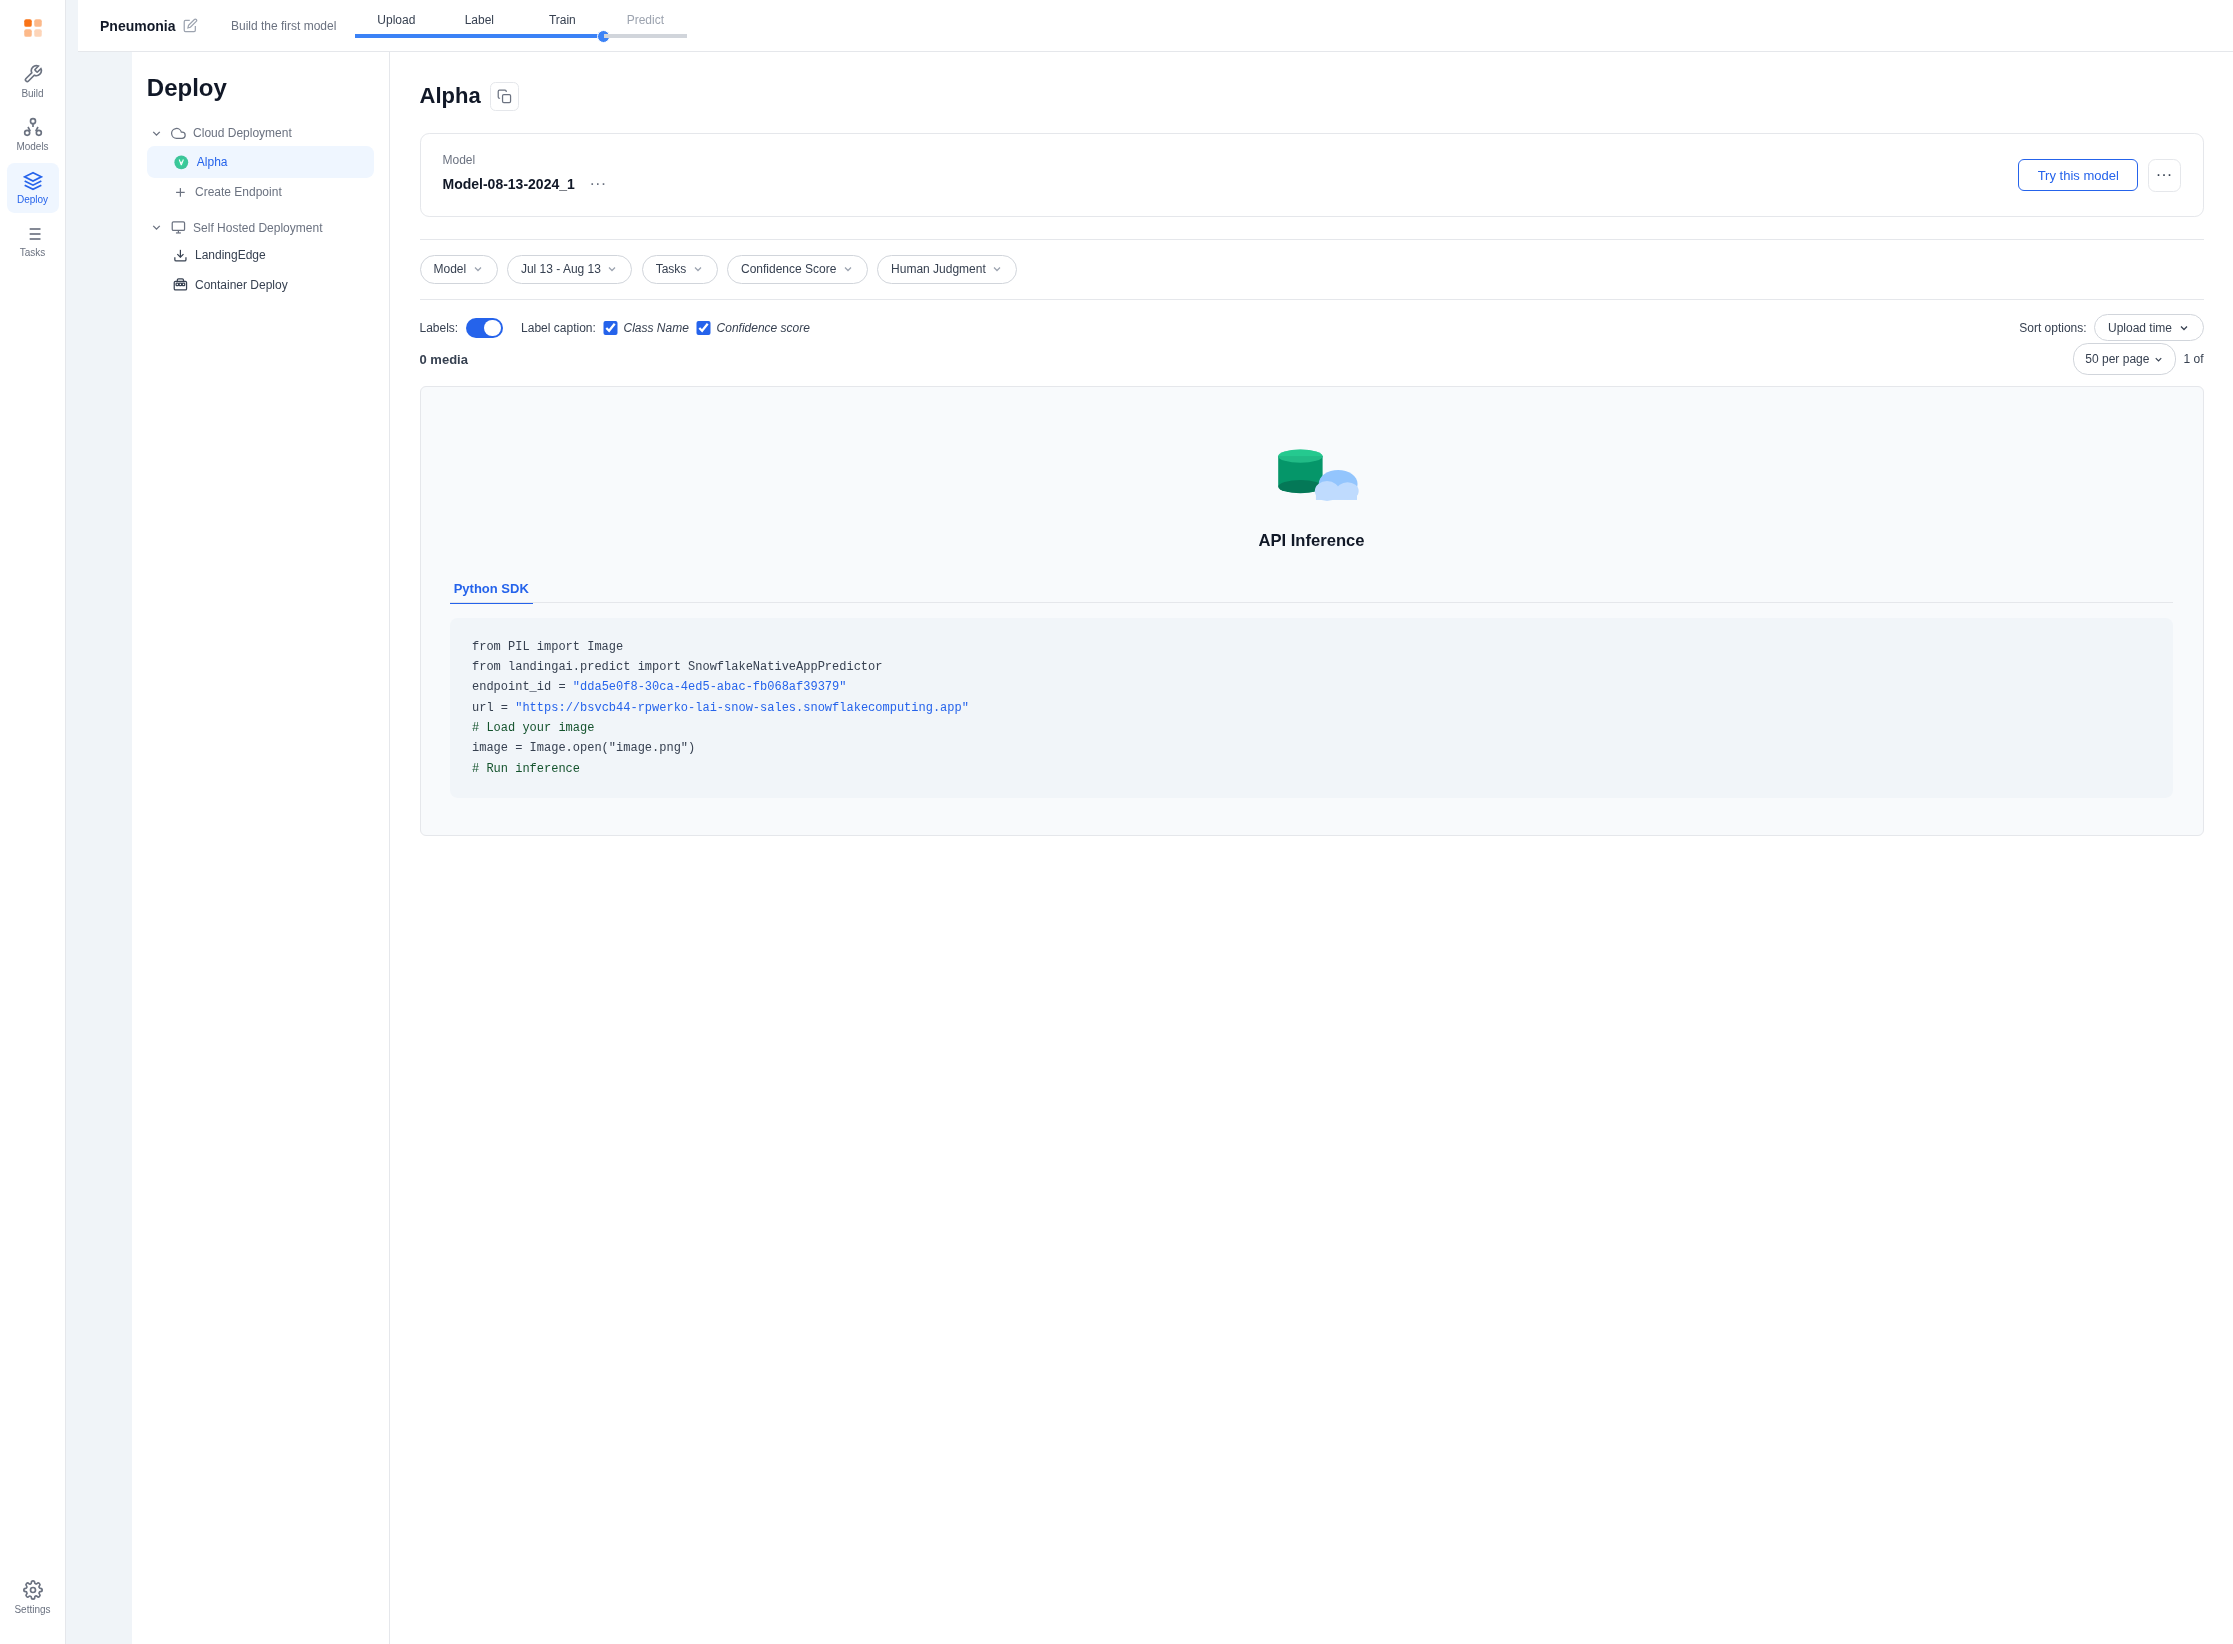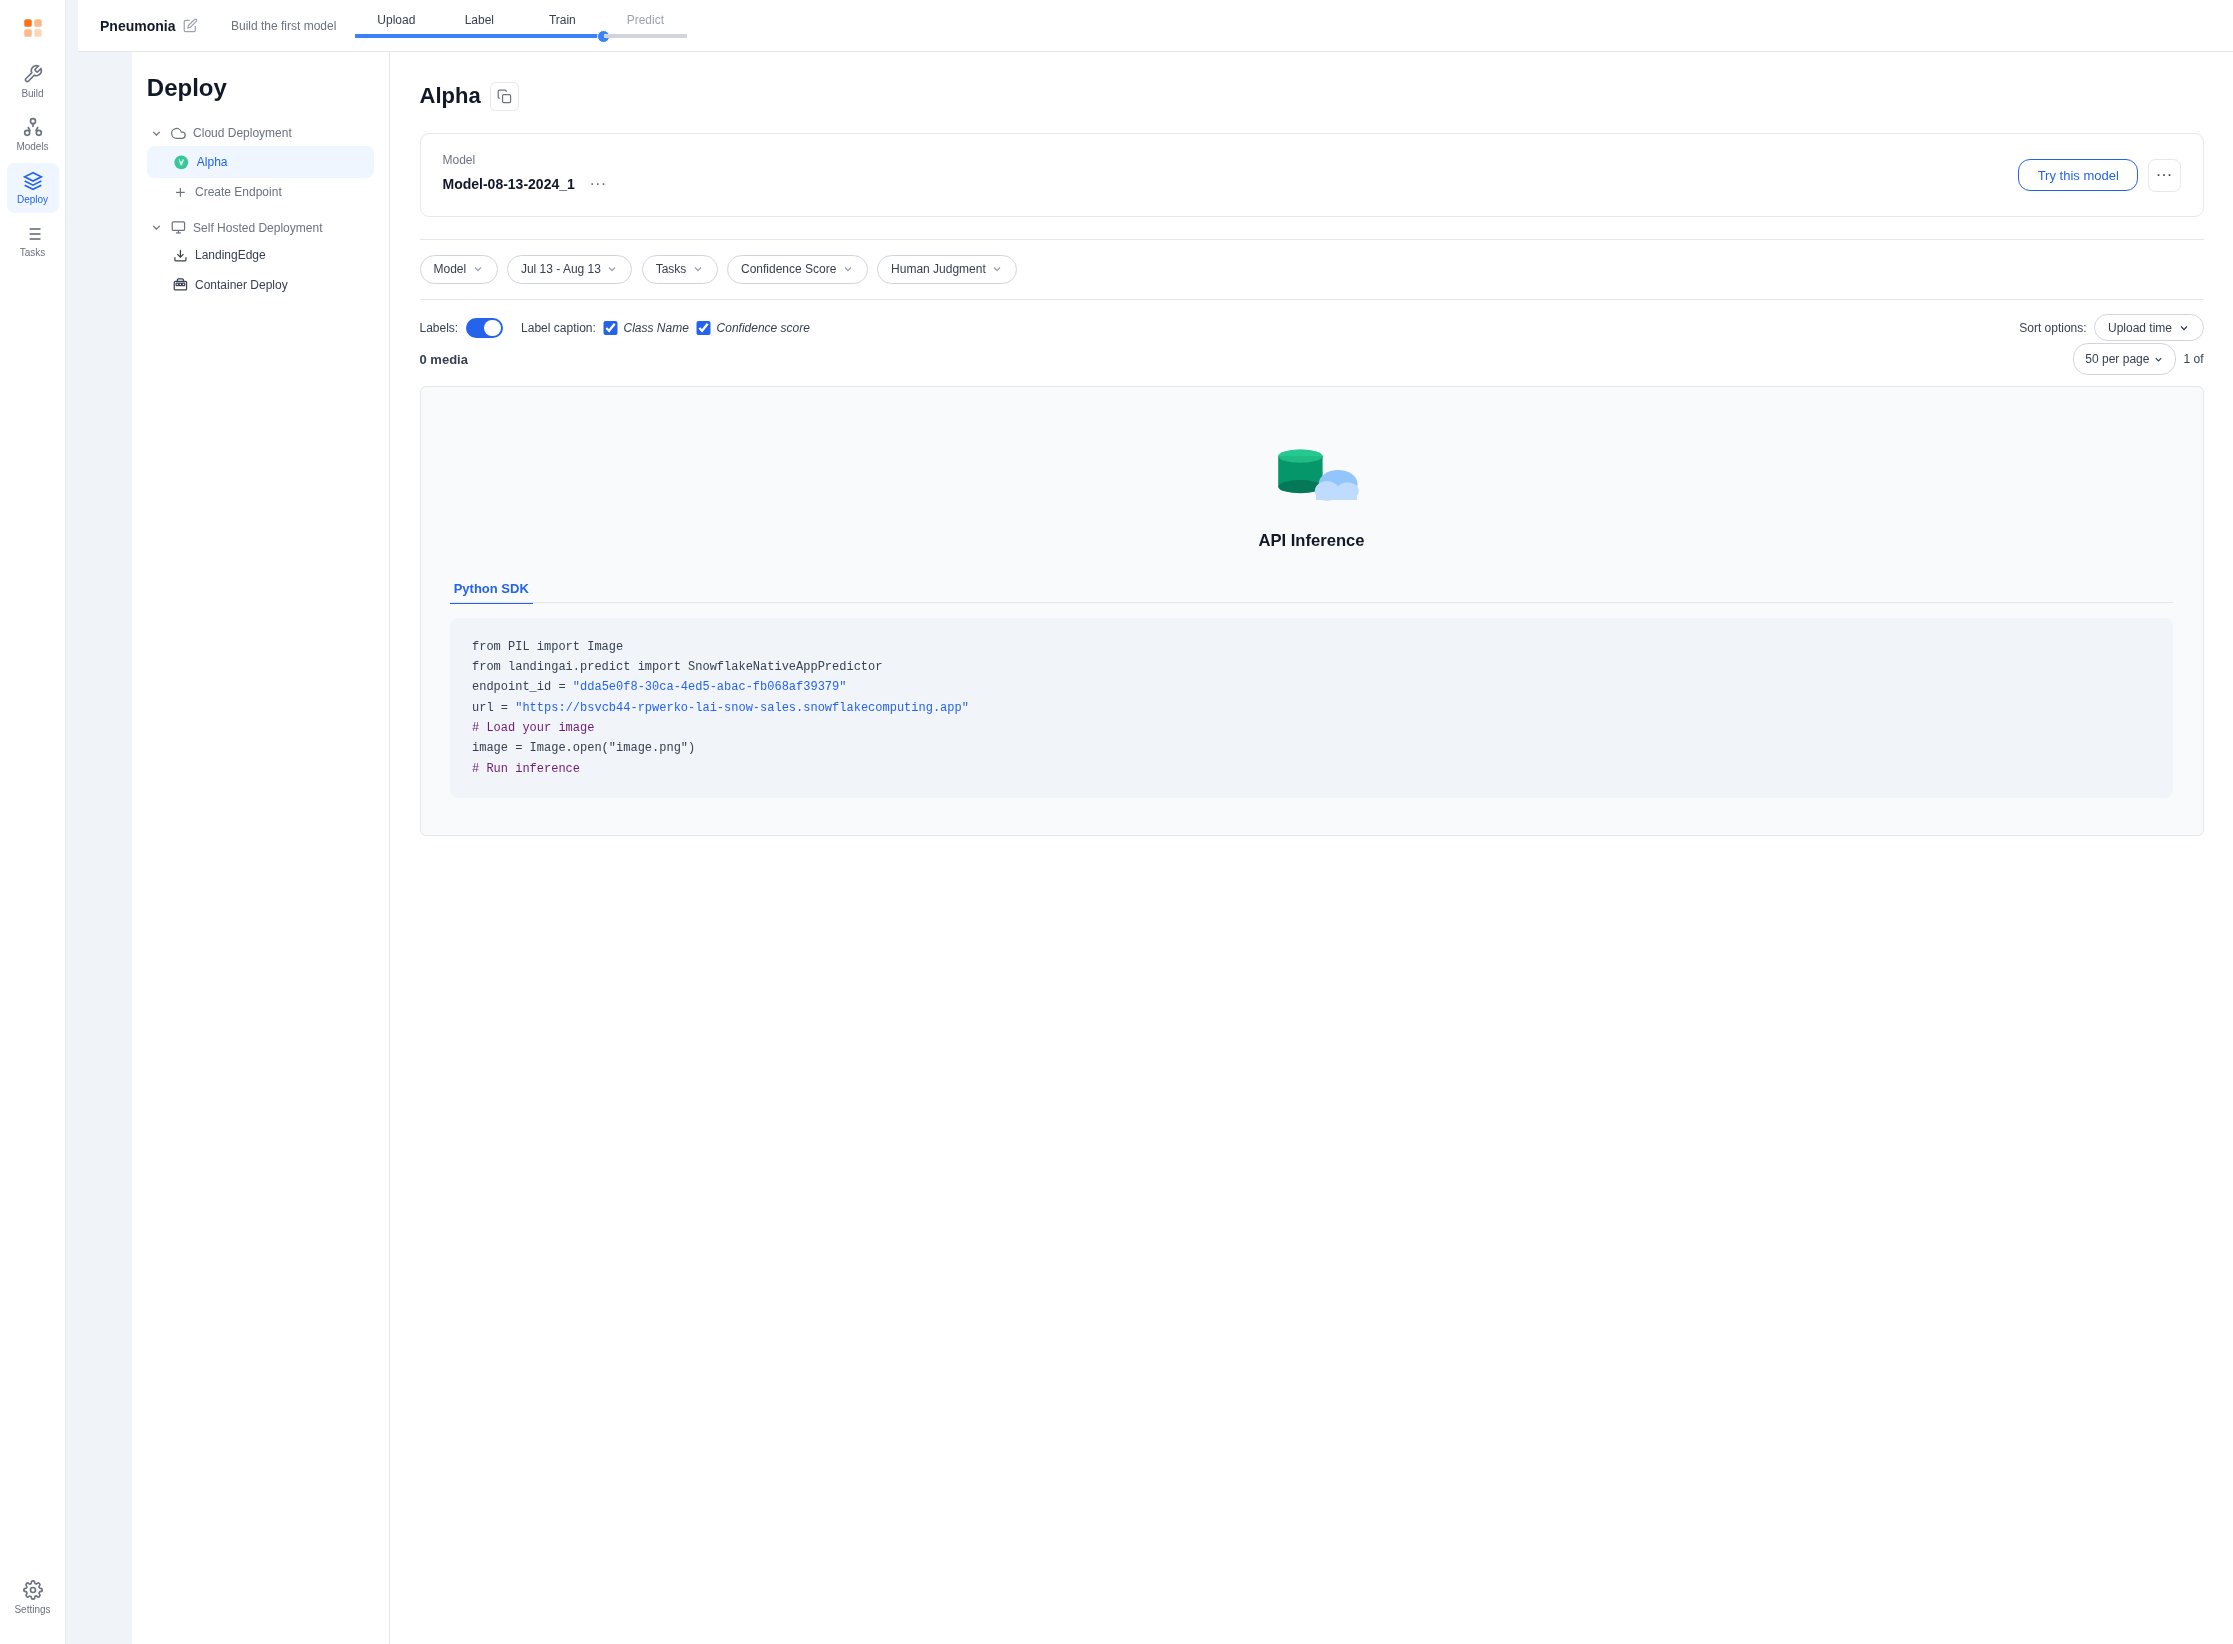--- a/index.html
+++ b/index.html
@@ -185,21 +185,21 @@
       cursor: pointer;
       color: #6b7280;
       font-size: 16.6px;
       padding: 3.7px 7.4px;
     }
     .model-actions { display: flex; align-items: center; gap: 9.2px; }
     .btn-try-model {
       border: 1.4px solid #2563eb;
       color: #2563eb;
       background: #fff;
-      border-radius: 12px;
+      border-radius: 6px;
       padding: 7.4px 18.5px;
       font-size: 13px;
       font-weight: 500;
       cursor: pointer;
     }
     .btn-more {
       width: 33px;
       height: 33px;
       border: 0.9px solid #e5e7eb;
       border-radius: 7.4px;
@@ -380,21 +380,21 @@
       width: 100%;
       background: #f1f5f9;
       border-radius: 7.4px;
       padding: 18.5px 22px;
       font-family: 'Courier New', Courier, monospace;
       font-size: 12px;
       line-height: 1.7;
       color: #374151;
     }
     .code-blue { color: #2563eb; }
-    .code-comment { color: #701a75; }
+    .code-comment { color: #14532d; }
 
     
     .progress-bar-container {
       display: flex;
       align-items: center;
       gap: 0;
       margin-left: 18.5px;
     }
     .progress-step-wrap {
       display: flex;

